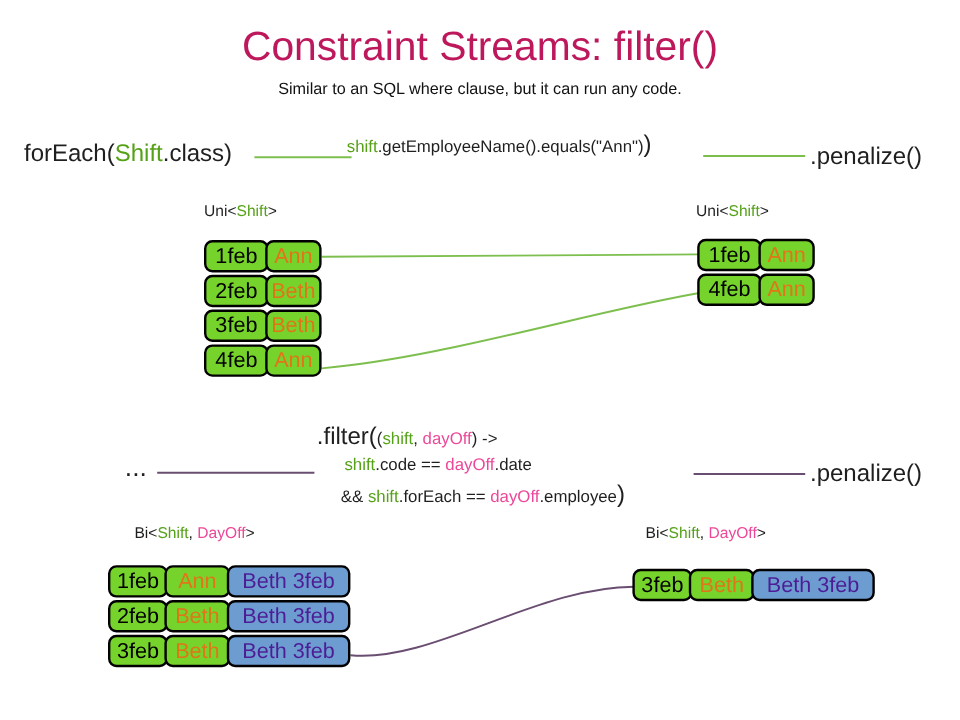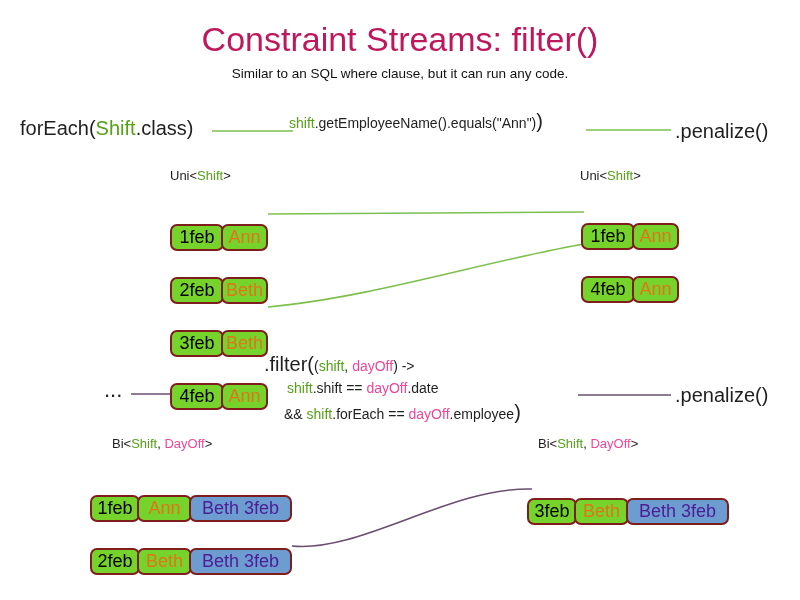--- a/index.html
+++ b/index.html
@@ -19,22 +19,22 @@
   .code{position:absolute;z-index:2;white-space:nowrap;}
   .lg{font-size:20px;}
   .sm{font-size:14px;}
   .k{color:#1f1f1f;}
   .g{color:#55a118;}
   .bl{color:#ec4899;}
   .heading{position:absolute;z-index:2;font-size:13px;white-space:nowrap;}
   .table{position:absolute;z-index:3;}
   .trow{display:flex;margin-bottom:2px;}
   .cell{
-    box-sizing:border-box;height:27px;line-height:22px;border:2px solid #7f1d1d;
-    border-radius:7px;background:#76d32b;text-align:center;font-size:18px;color:#000;margin-top:24px;
+    box-sizing:border-box;height:27px;line-height:22px;border:2px solid #000000;
+    border-radius:7px;background:#76d32b;text-align:center;font-size:18px;color:#000;
   }
   .emp{color:#e0751a;margin-left:-3px;}
   .pair{background:#6d9cd1;color:#4c1d95;margin-left:-3px;}
   .w-date{width:54px;}
   .w-emp{width:47px;}
   .w-date2{width:50px;}
   .w-emp2{width:55px;}
   .w-pair{width:103px;}
   
   .pos-foreach{left:20px;top:117px;}
@@ -111,21 +111,21 @@
     <div class="trow">
         <div class="cell w-date">4feb</div>
         <div class="cell w-emp emp">Ann</div>
       </div>
   </div>
 
   <div class="code pos-ellipsis k">...</div>
 
   <div class="code pos-filter2">
     <div class="line1"><span class="k lg">.filter(</span><span class="k sm">(</span><span class="g sm">shift</span><span class="k sm">, </span><span class="bl sm">dayOff</span><span class="k sm">) -&gt;</span></div>
-    <div class="line2"><span class="g sm">shift</span><span class="k sm">.shift == </span><span class="bl sm">dayOff</span><span class="k sm">.date</span></div>
+    <div class="line2"><span class="g sm">shift</span><span class="k sm">.code == </span><span class="bl sm">dayOff</span><span class="k sm">.date</span></div>
     <div class="line3"><span class="k sm">&amp;&amp; </span><span class="g sm">shift</span><span class="k sm">.forEach == </span><span class="bl sm">dayOff</span><span class="k sm">.employee</span><span class="k lg">)</span></div>
   </div>
 
   <div class="code pos-penalize2 k lg">.penalize()</div>
 
   <div class="heading pos-bi-left"><span class="k">Bi&lt;</span><span class="g">Shift</span><span class="k">, </span><span class="bl">DayOff</span><span class="k">&gt;</span></div>
   <div class="heading pos-bi-right"><span class="k">Bi&lt;</span><span class="g">Shift</span><span class="k">, </span><span class="bl">DayOff</span><span class="k">&gt;</span></div>
 
   <div class="table pos-tbl-bi-left">
     <div class="trow">

